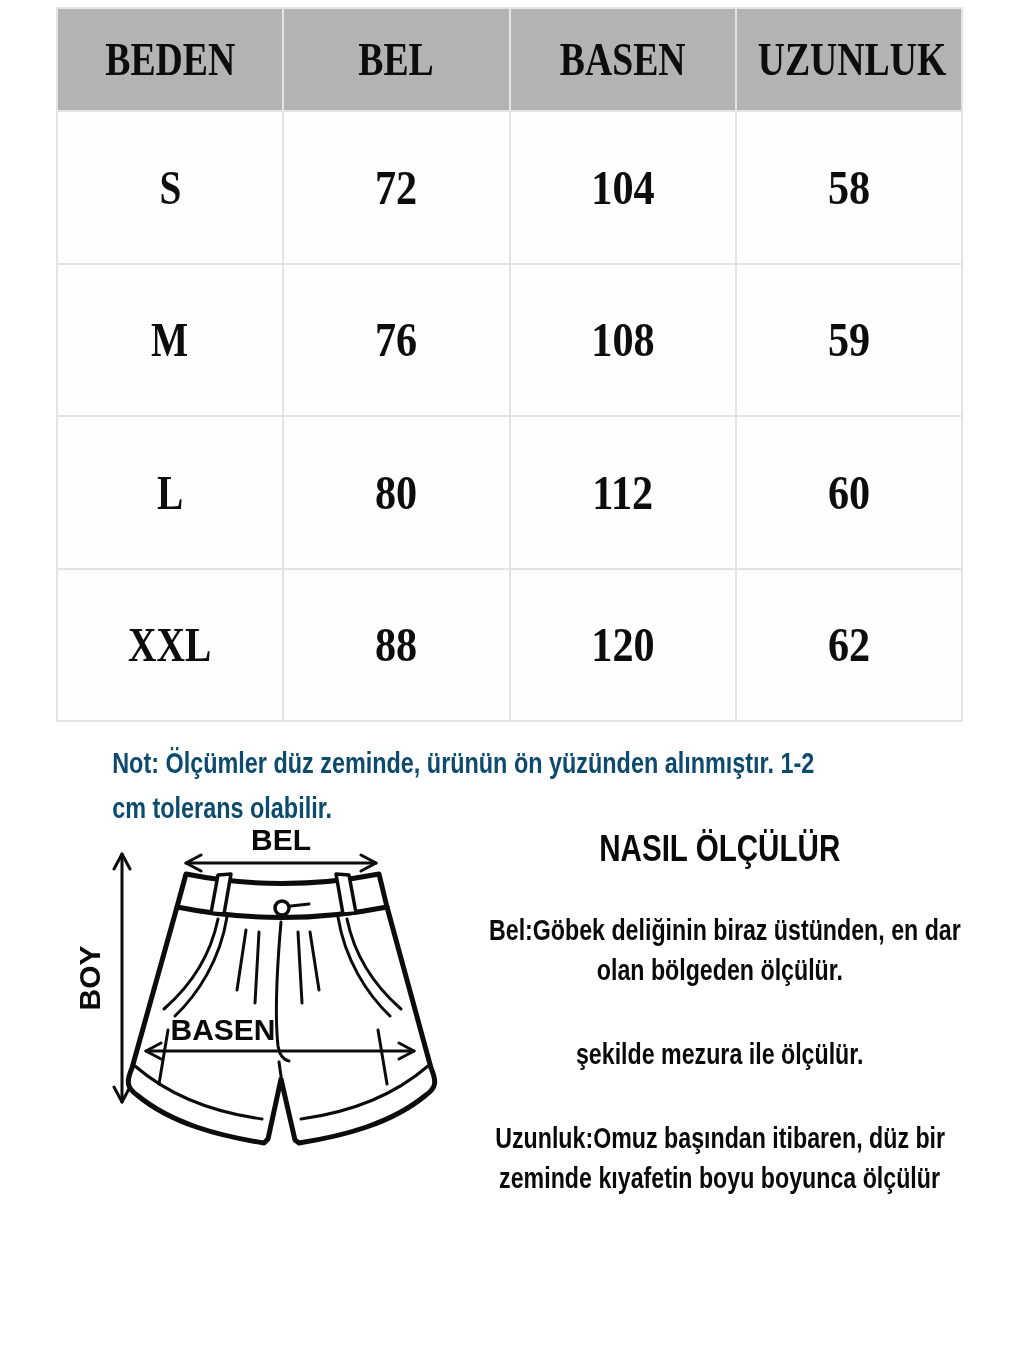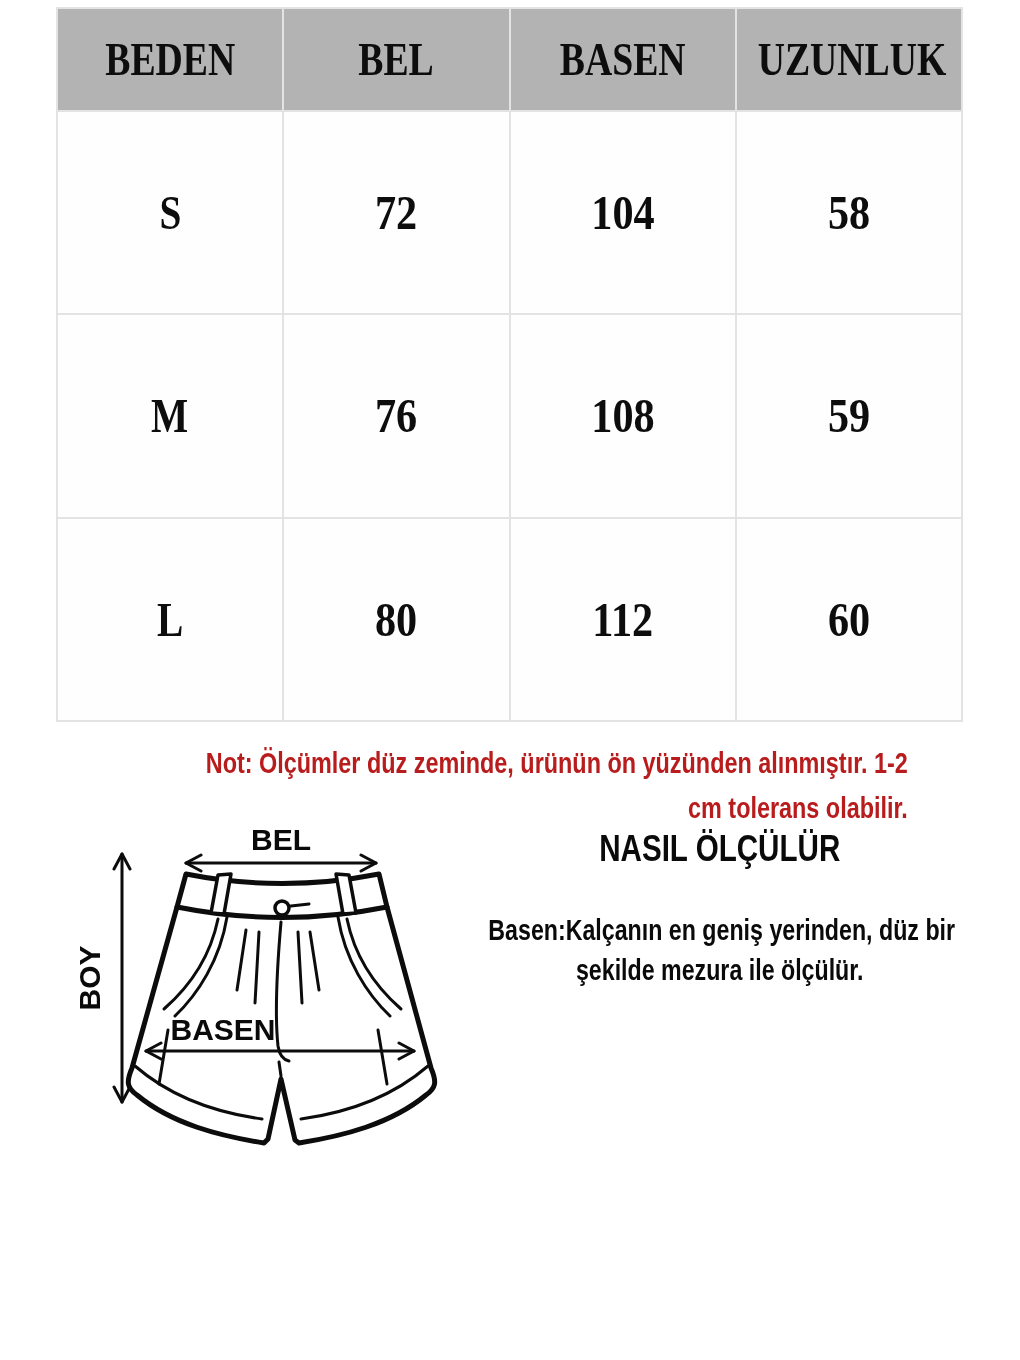--- a/index.html
+++ b/index.html
@@ -22,22 +22,22 @@
   }
   table.size-table th{
     background:#b3b3b3;height:101px;font-size:46px;color:#0d0d0d;
   }
   table.size-table td{height:102px;font-size:48px;color:#0d0d0d;background:#fefefe;}
   .cond{display:inline-block;transform:scaleX(.82);transform-origin:50% 50%;white-space:nowrap;}
   .cond-num{display:inline-block;transform:scaleX(.88);transform-origin:50% 50%;white-space:nowrap;}
 
   
   .note{
-    position:absolute;left:0;top:740px;width:1020px;text-align:right;
-    font-size:30px;font-weight:600;line-height:45px;color:#b91c1c;
+    position:absolute;left:0;top:740px;width:1020px;text-align:left;
+    font-size:30px;font-weight:600;line-height:45px;color:#0c4a6e;
   }
   .note .cond-note{display:inline-block;transform:scaleX(.78);transform-origin:50% 50%;white-space:nowrap;}
 
   
   .diagram{position:absolute;left:60px;top:818px;width:400px;height:360px;}
   .diagram svg{display:block;width:400px;height:360px;}
   .diagram text{
     font-family:"Liberation Sans",sans-serif;font-weight:600;font-size:30px;fill:#0a0a0a;
   }
 
@@ -80,20 +80,26 @@
         <td><span class="cond">M</span></td>
         <td><span class="cond-num">76</span></td>
         <td><span class="cond-num">108</span></td>
         <td><span class="cond-num">59</span></td>
       </tr>
       <tr>
         <td><span class="cond">L</span></td>
         <td><span class="cond-num">80</span></td>
         <td><span class="cond-num">112</span></td>
         <td><span class="cond-num">60</span></td>
+      </tr>
+      <tr>
+        <td><span class="cond">XXL</span></td>
+        <td><span class="cond-num">88</span></td>
+        <td><span class="cond-num">120</span></td>
+        <td><span class="cond-num">62</span></td>
       </tr>
     </tbody>
   </table>
 
   <div class="note">
     <span class="cond-note line" style="display:block;">Not: Ölçümler düz zeminde, ürünün ön yüzünden alınmıştır. 1-2</span>
     <span class="cond-note line" style="display:block;">cm tolerans olabilir.</span>
   </div>
 
   <div class="diagram">
@@ -150,23 +156,28 @@
 
       <text x="221" y="32" text-anchor="middle">BEL</text>
       <text x="40" y="160" text-anchor="middle" transform="rotate(-90 40 160)">BOY</text>
       <text x="163" y="222" text-anchor="middle">BASEN</text>
     </svg>
   </div>
 
   <div class="howto">
     <h2><span class="cond-h">NASIL ÖLÇÜLÜR</span></h2>
 
+    <div class="block">
+      <span class="line"><span class="cond-p"><span class="lbl">Bel:</span><span>Göbek deliğinin biraz üstünden, en dar</span></span></span>
+      <span class="line"><span class="cond-p">olan bölgeden ölçülür.</span></span>
+    </div>
 
     <div class="block">
-      <span class="line"><span class="cond-p"><span class="lbl">Basen:</span><span>Kalçanın en geniş yerinden, düz bir</span></span></span>
       <span class="line"><span class="cond-p">şekilde mezura ile ölçülür.</span></span>
     </div>
 
     <div class="block">
+      <span class="line"><span class="cond-p"><span class="lbl">Uzunluk:</span><span>Omuz başından itibaren, düz bir</span></span></span>
+      <span class="line"><span class="cond-p">zeminde kıyafetin boyu boyunca ölçülür</span></span>
     </div>
   </div>
 
 </div>
 
 </body></html>

